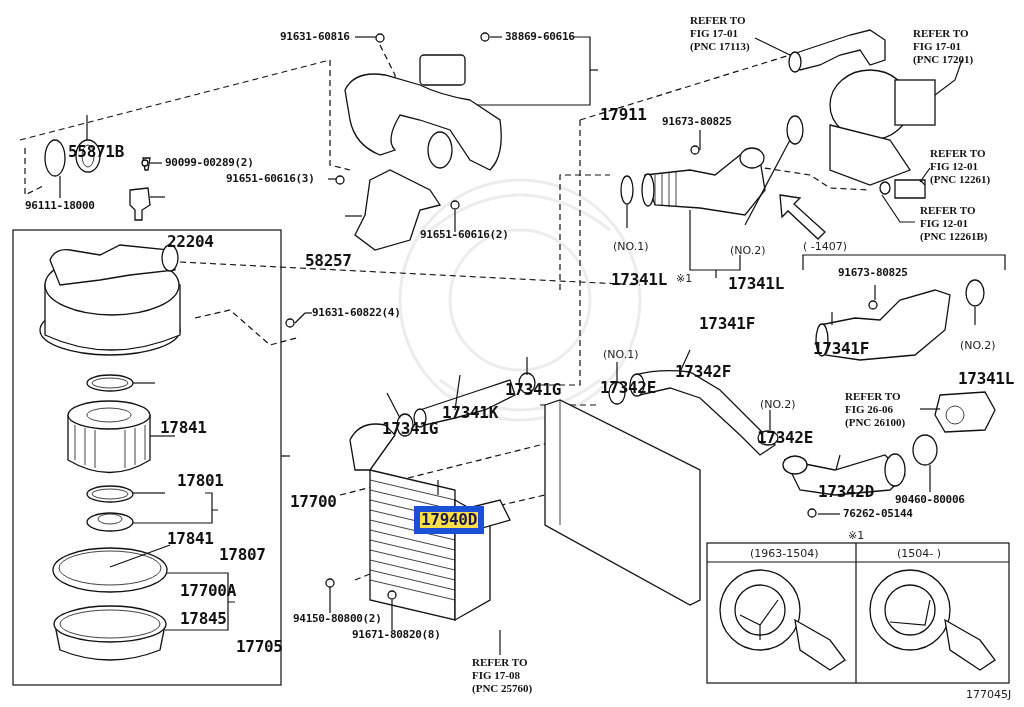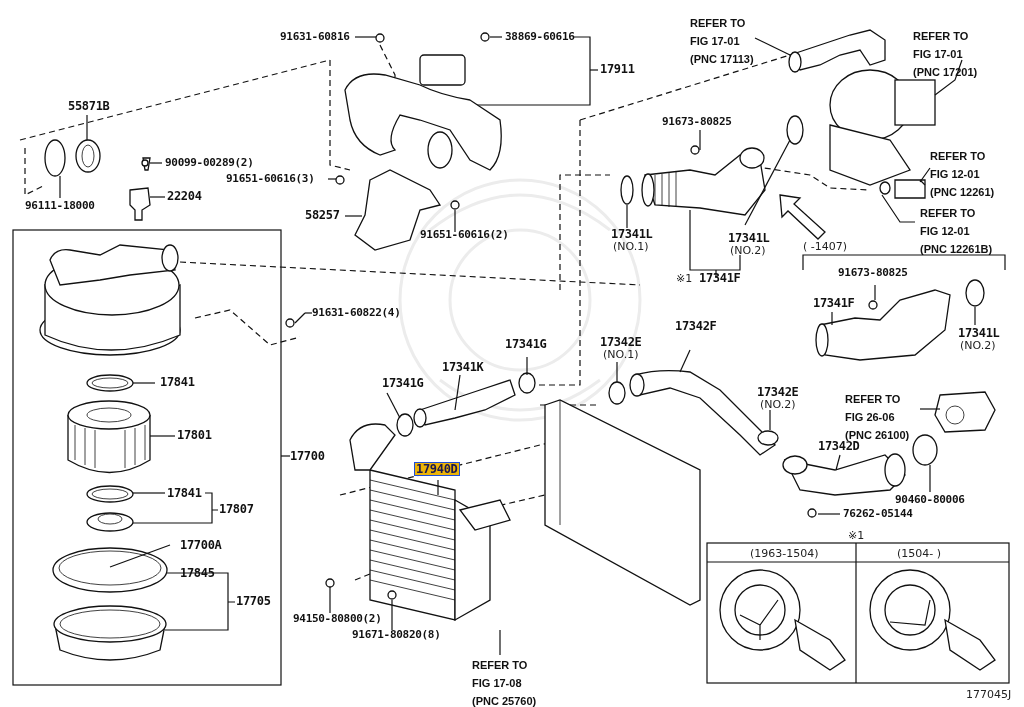--- a/index.html
+++ b/index.html
@@ -1,23 +1,23 @@
 <!DOCTYPE html>
 <html><head>
 <meta charset="utf-8">
 <style>
   html,body{margin:0;padding:0;background:#ffffff;}
   body{width:1024px;height:707px;position:relative;overflow:hidden;font-family:"DejaVu Sans Mono","Liberation Mono",monospace;}
   #diagram{position:absolute;left:0;top:0;width:1024px;height:707px;}
   .lbl{position:absolute;font-family:"DejaVu Sans Mono","Liberation Mono",monospace;font-weight:bold;color:#111;white-space:nowrap;line-height:1;}
-  .big{font-size:12px;letter-spacing:-0.3px;}
+  .big{font-size:16px;letter-spacing:-0.3px;margin-top:44px;}
   .sm{font-size:11px;letter-spacing:-0.3px;}
-  .ref{font-family:Liberation Sans, sans-serif;font-size:11px;font-weight:bold;line-height:18px;white-space:pre;}
+  .ref{font-family:Liberation Serif, serif;font-size:11px;font-weight:bold;line-height:13px;white-space:pre;}
   .note{font-family:"DejaVu Sans","Liberation Sans",sans-serif;font-size:11px;font-weight:normal;color:#222;}
-  .hl{background:#eab308;border:1px solid #1d4ed8;padding:0 1px;color:#1a1850;}
+  .hl{background:#fde047;border:6px solid #1d4ed8;padding:0 1px;color:#1a1850;}
   svg .ln{stroke:#111;stroke-width:1.2;fill:none;}
   svg .dash{stroke:#111;stroke-width:1.2;fill:none;stroke-dasharray:6 4;}
   svg .part{stroke:#111;stroke-width:1.3;fill:#fff;}
   svg .thin{stroke:#111;stroke-width:0.8;fill:none;}
   svg .wm{stroke:#ececec;stroke-width:3;fill:none;}
 </style>
 </head>
 <body>
 
 <svg id="diagram" width="1024" height="707" viewBox="0 0 1024 707">

